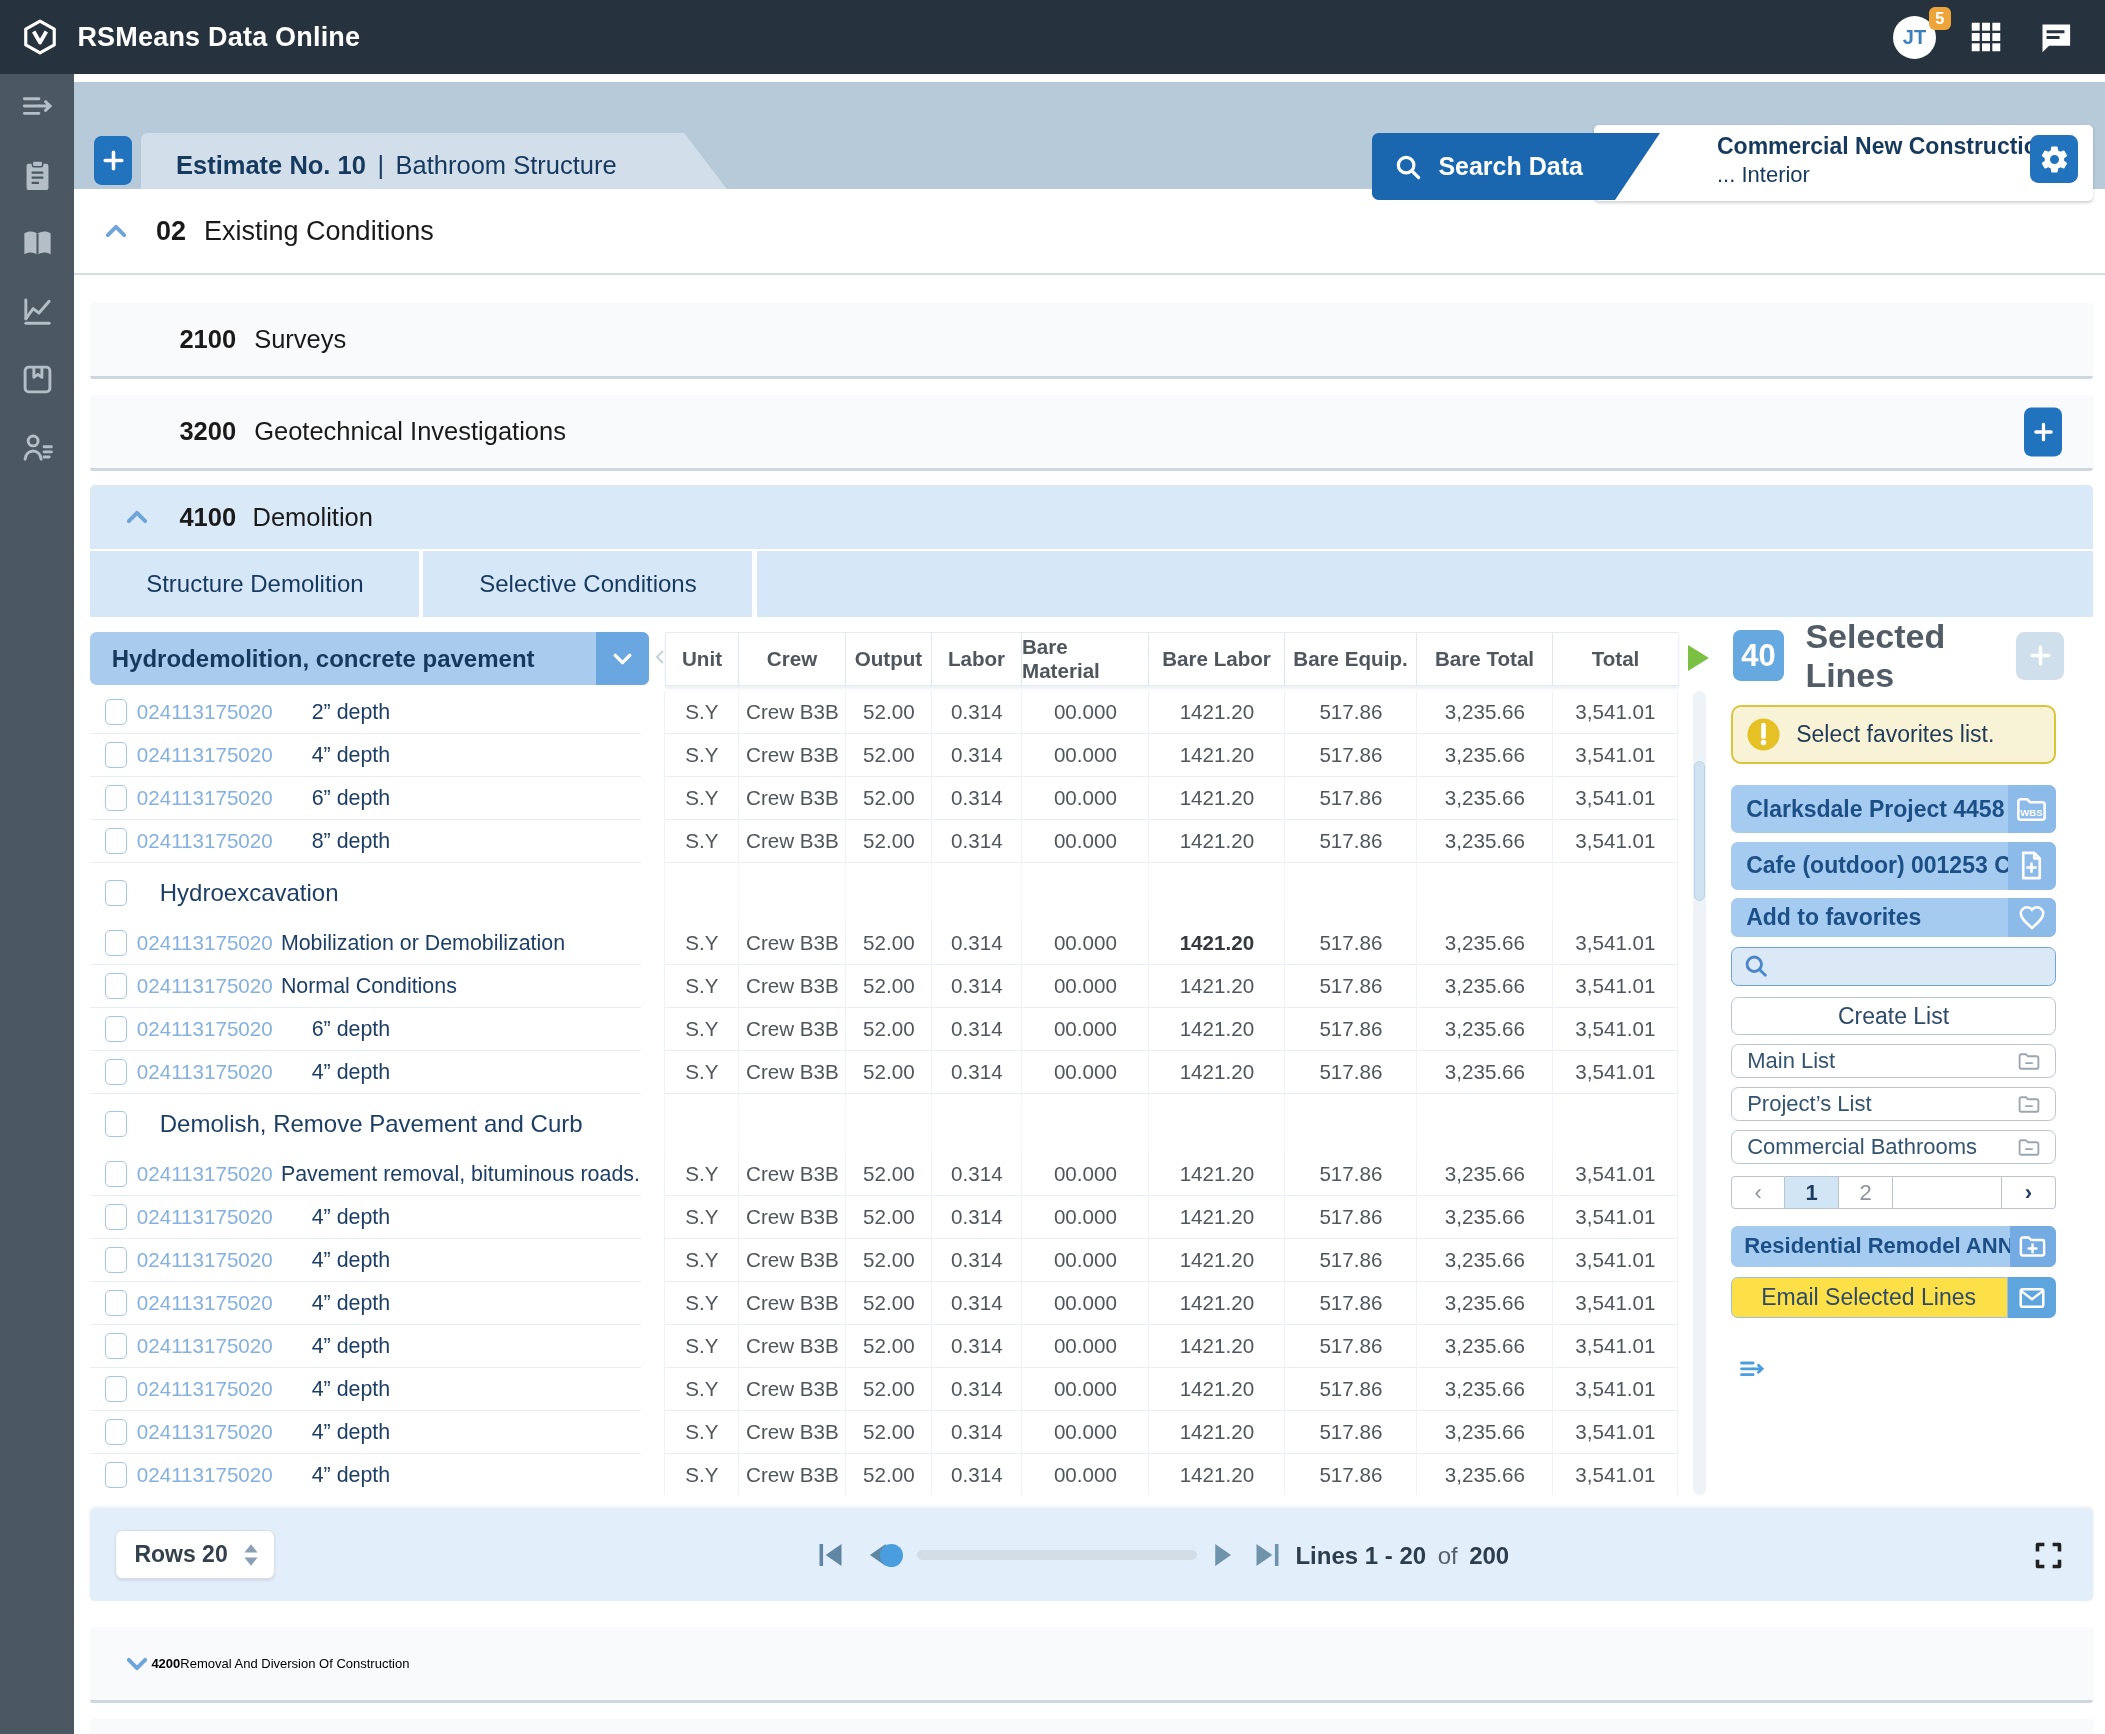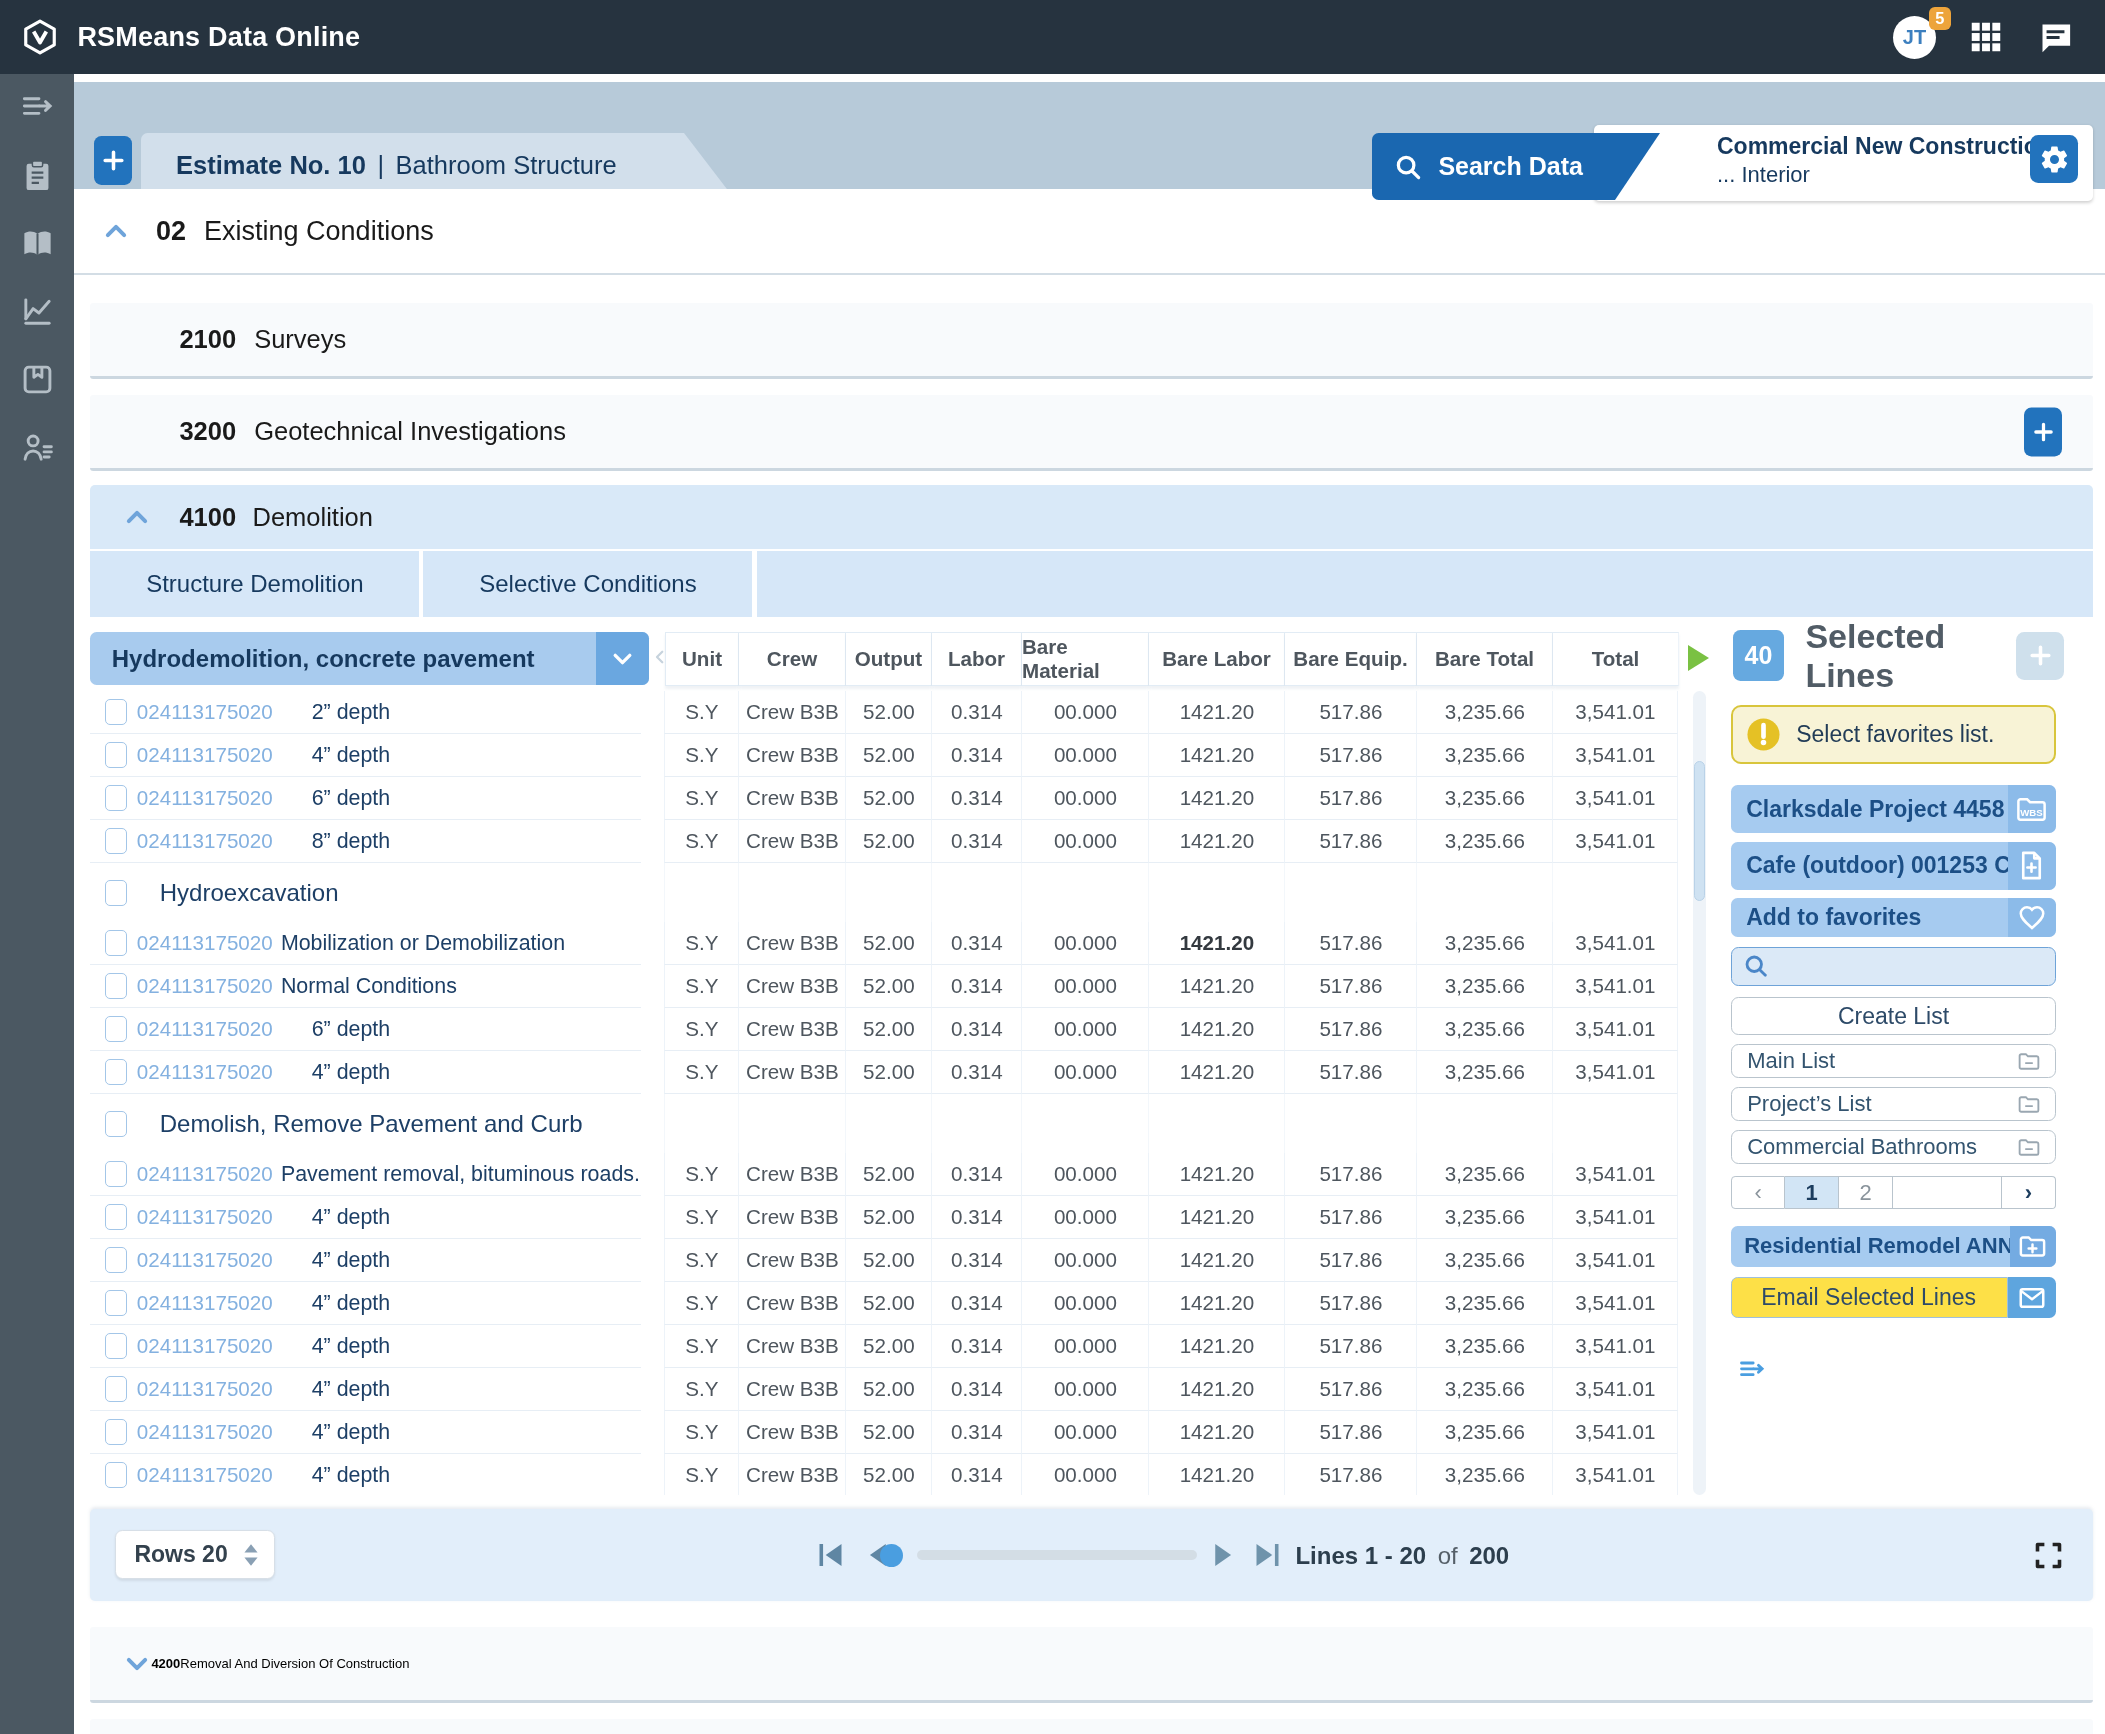--- a/index.html
+++ b/index.html
@@ -101,21 +101,21 @@
   .linestext { position:absolute; left:1205px; top:33px; font-size:24px; color:#555f68; display:flex; gap:11.5px; align-items:baseline; }
   .linestext .b { font-weight:bold; color:#2c3e4d; }
   .fsbtn { position:absolute; right:28px; top:30px; width:33px; height:33px; color:#222; }
 
   
   .bsec { position:absolute; left:16.4px; width:2003px; background:#f8fafc; border-radius:3.3px; border-bottom:3.3px solid #ccd7e0; display:flex; align-items:center; }
 
   
   .rpanel { position:absolute; left:1649px; top:555px; width:341px; display:flex; flex-direction:column; }
   .rp-head { display:flex; align-items:center; height:53px; margin-bottom:23px; }
-  .rp-count { width:51px; height:51px; background:#66a9e0; border-radius:7.4px; color:#fff; font-size:25px; font-weight:bold; display:flex; align-items:center; justify-content:center; margin-left:10px; }
+  .rp-count { width:51px; height:51px; background:#66a9e0; border-radius:7.4px; color:#fff; font-size:31px; font-weight:bold; display:flex; align-items:center; justify-content:center; margin-left:10px; }
   .rp-title { font-size:34px; font-weight:bold; color:#515c66; margin-left:21.4px; flex:1; }
   .rp-add { width:48px; height:48px; background:#cfe0ec; border-radius:8.2px; color:#fff; display:flex; align-items:center; justify-content:center; }
   .rp-alert { height:59px; background:#f8f3d6; border:2.5px solid #d8c53c; border-radius:10px; display:flex; align-items:center; margin:0 8.2px 21.4px 8.2px; }
   .rp-alert .wic { width:35px; height:35px; margin-left:13px; flex:none; }
   .rp-alert .atext { font-size:23px; color:#223c57; margin-left:15px; }
   .projbtn { height:48px; background:#a6cbf0; border-radius:6.6px; margin:0 8.2px 8.2px 8.2px; display:flex; align-items:center; overflow:hidden; }
   .projbtn .plabel { flex:1; font-size:23px; font-weight:bold; color:#1c4f86; margin-left:15px; white-space:nowrap; overflow:hidden; }
   .projbtn .pic { width:48px; height:48px; background:#8cbbe9; display:flex; align-items:center; justify-content:center; color:#000000; flex:none; border-radius:0 6.6px 6.6px 0; }
   .projbtn.fav { height:39px; }
   .projbtn.fav .pic { height:39px; }

